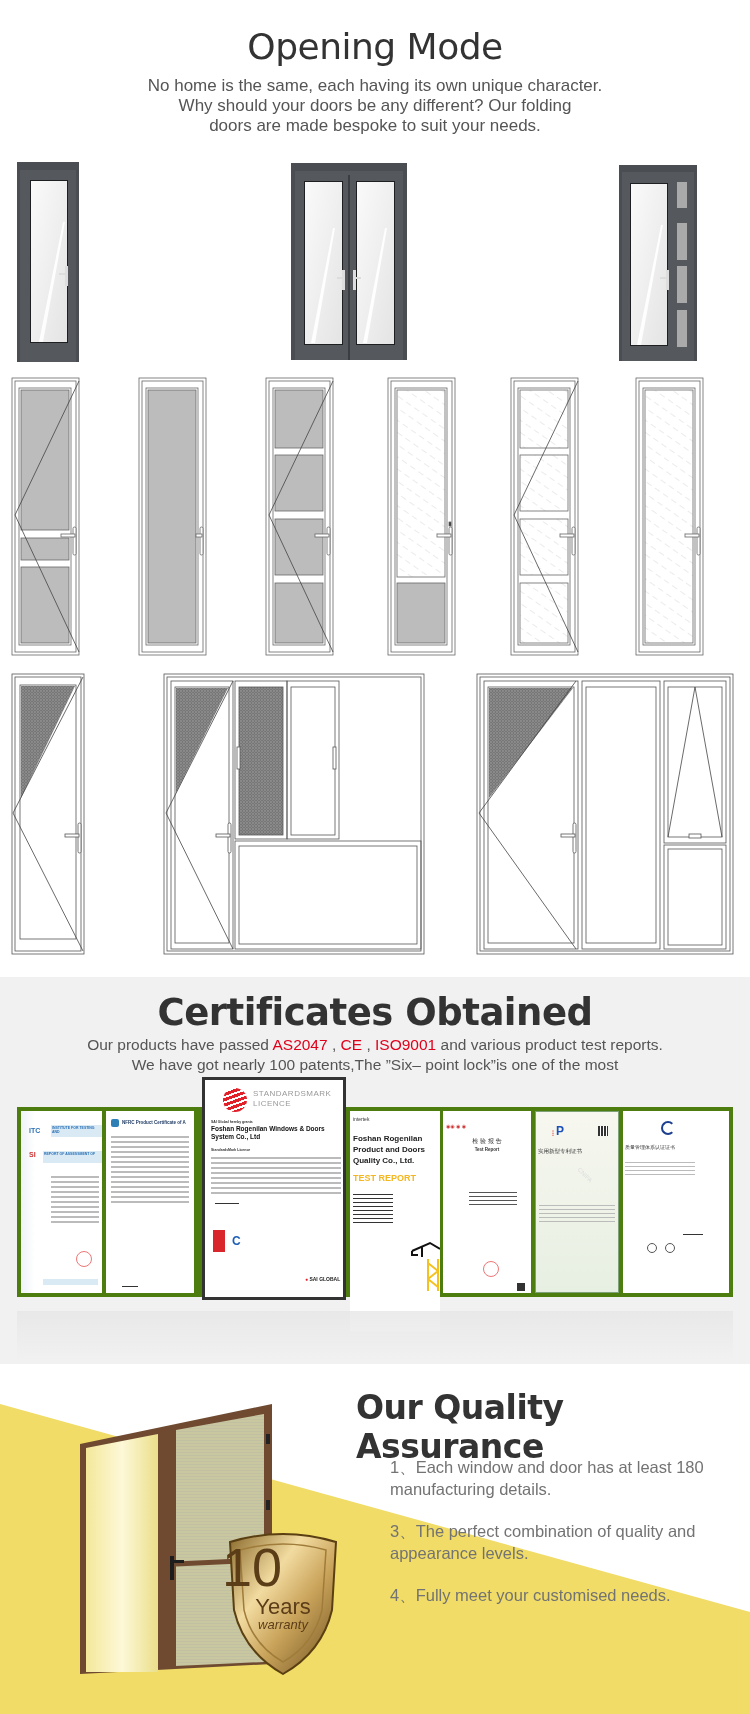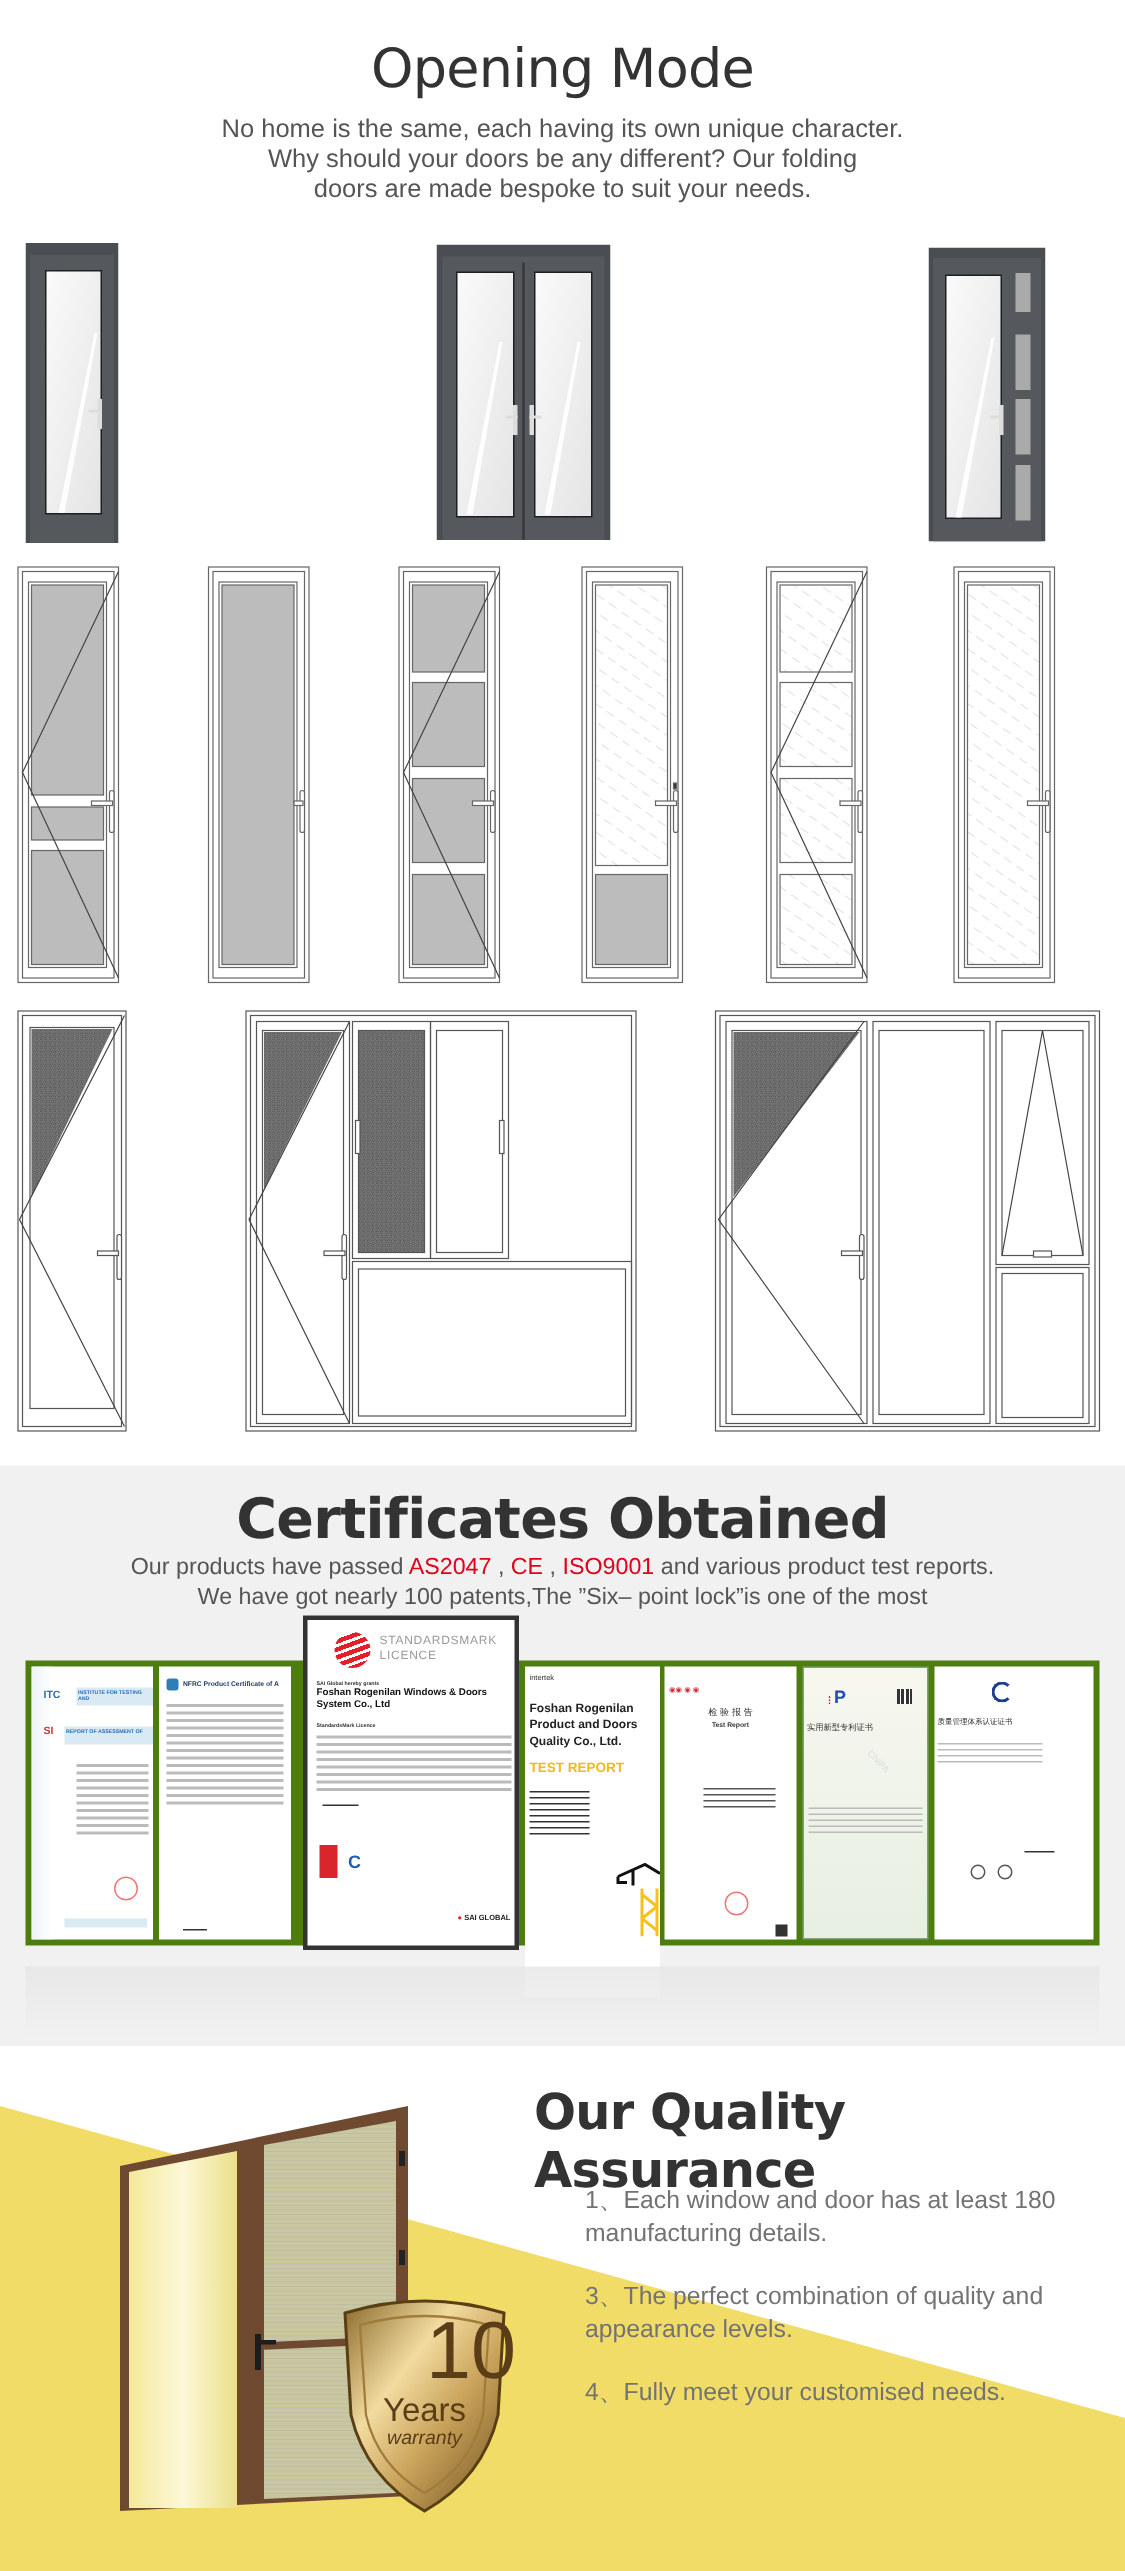--- a/index.html
+++ b/index.html
@@ -410,21 +410,21 @@
           <linearGradient id="gold" x1="0" y1="0" x2="1" y2="1">
             <stop offset="0" stop-color="#8a6a2c"></stop>
             <stop offset="0.35" stop-color="#f2dba0"></stop>
             <stop offset="0.6" stop-color="#c9a35a"></stop>
             <stop offset="1" stop-color="#6e5020"></stop>
           </linearGradient>
         </defs>
       <path d="M8 12 Q61 -4 114 12 L110 80 Q100 122 61 144 Q22 122 12 80 Z" fill="url(#gold)" stroke="#5a3f12" stroke-width="2"></path>
       <path d="M18 20 Q61 8 104 20 L100 80 Q92 114 61 132 Q30 114 22 80 Z" fill="none" stroke="#a07c3a" stroke-width="1.5"></path>
     </svg>
-    <div style="position:absolute;left:0;top:10px;width:122px;text-align:right;font-size:54px;line-height:54px;color:#5b3d18;font-family:'Liberation Sans',sans-serif;">10</div>
+    <div style="position:absolute;left:0;top:10px;width:122px;text-align:left;font-size:54px;line-height:54px;color:#5b3d18;font-family:'Liberation Sans',sans-serif;">10</div>
     <div style="position:absolute;left:0;top:66px;width:122px;text-align:center;font-size:22px;line-height:22px;color:#5b3d18;">Years</div>
     <div style="position:absolute;left:0;top:88px;width:122px;text-align:center;font-size:13px;line-height:14px;color:#5b3d18;font-style:italic;">warranty</div>
   </div>
 
   <h2 class="qa-title">Our Quality Assurance</h2>
   <div class="qa-list">
     <div class="qa-item">1、Each window and door has at least 180 manufacturing details.</div>
     <div class="qa-item">3、The perfect combination of quality and appearance levels.</div>
     <div class="qa-item">4、Fully meet your customised needs.</div>
   </div>

